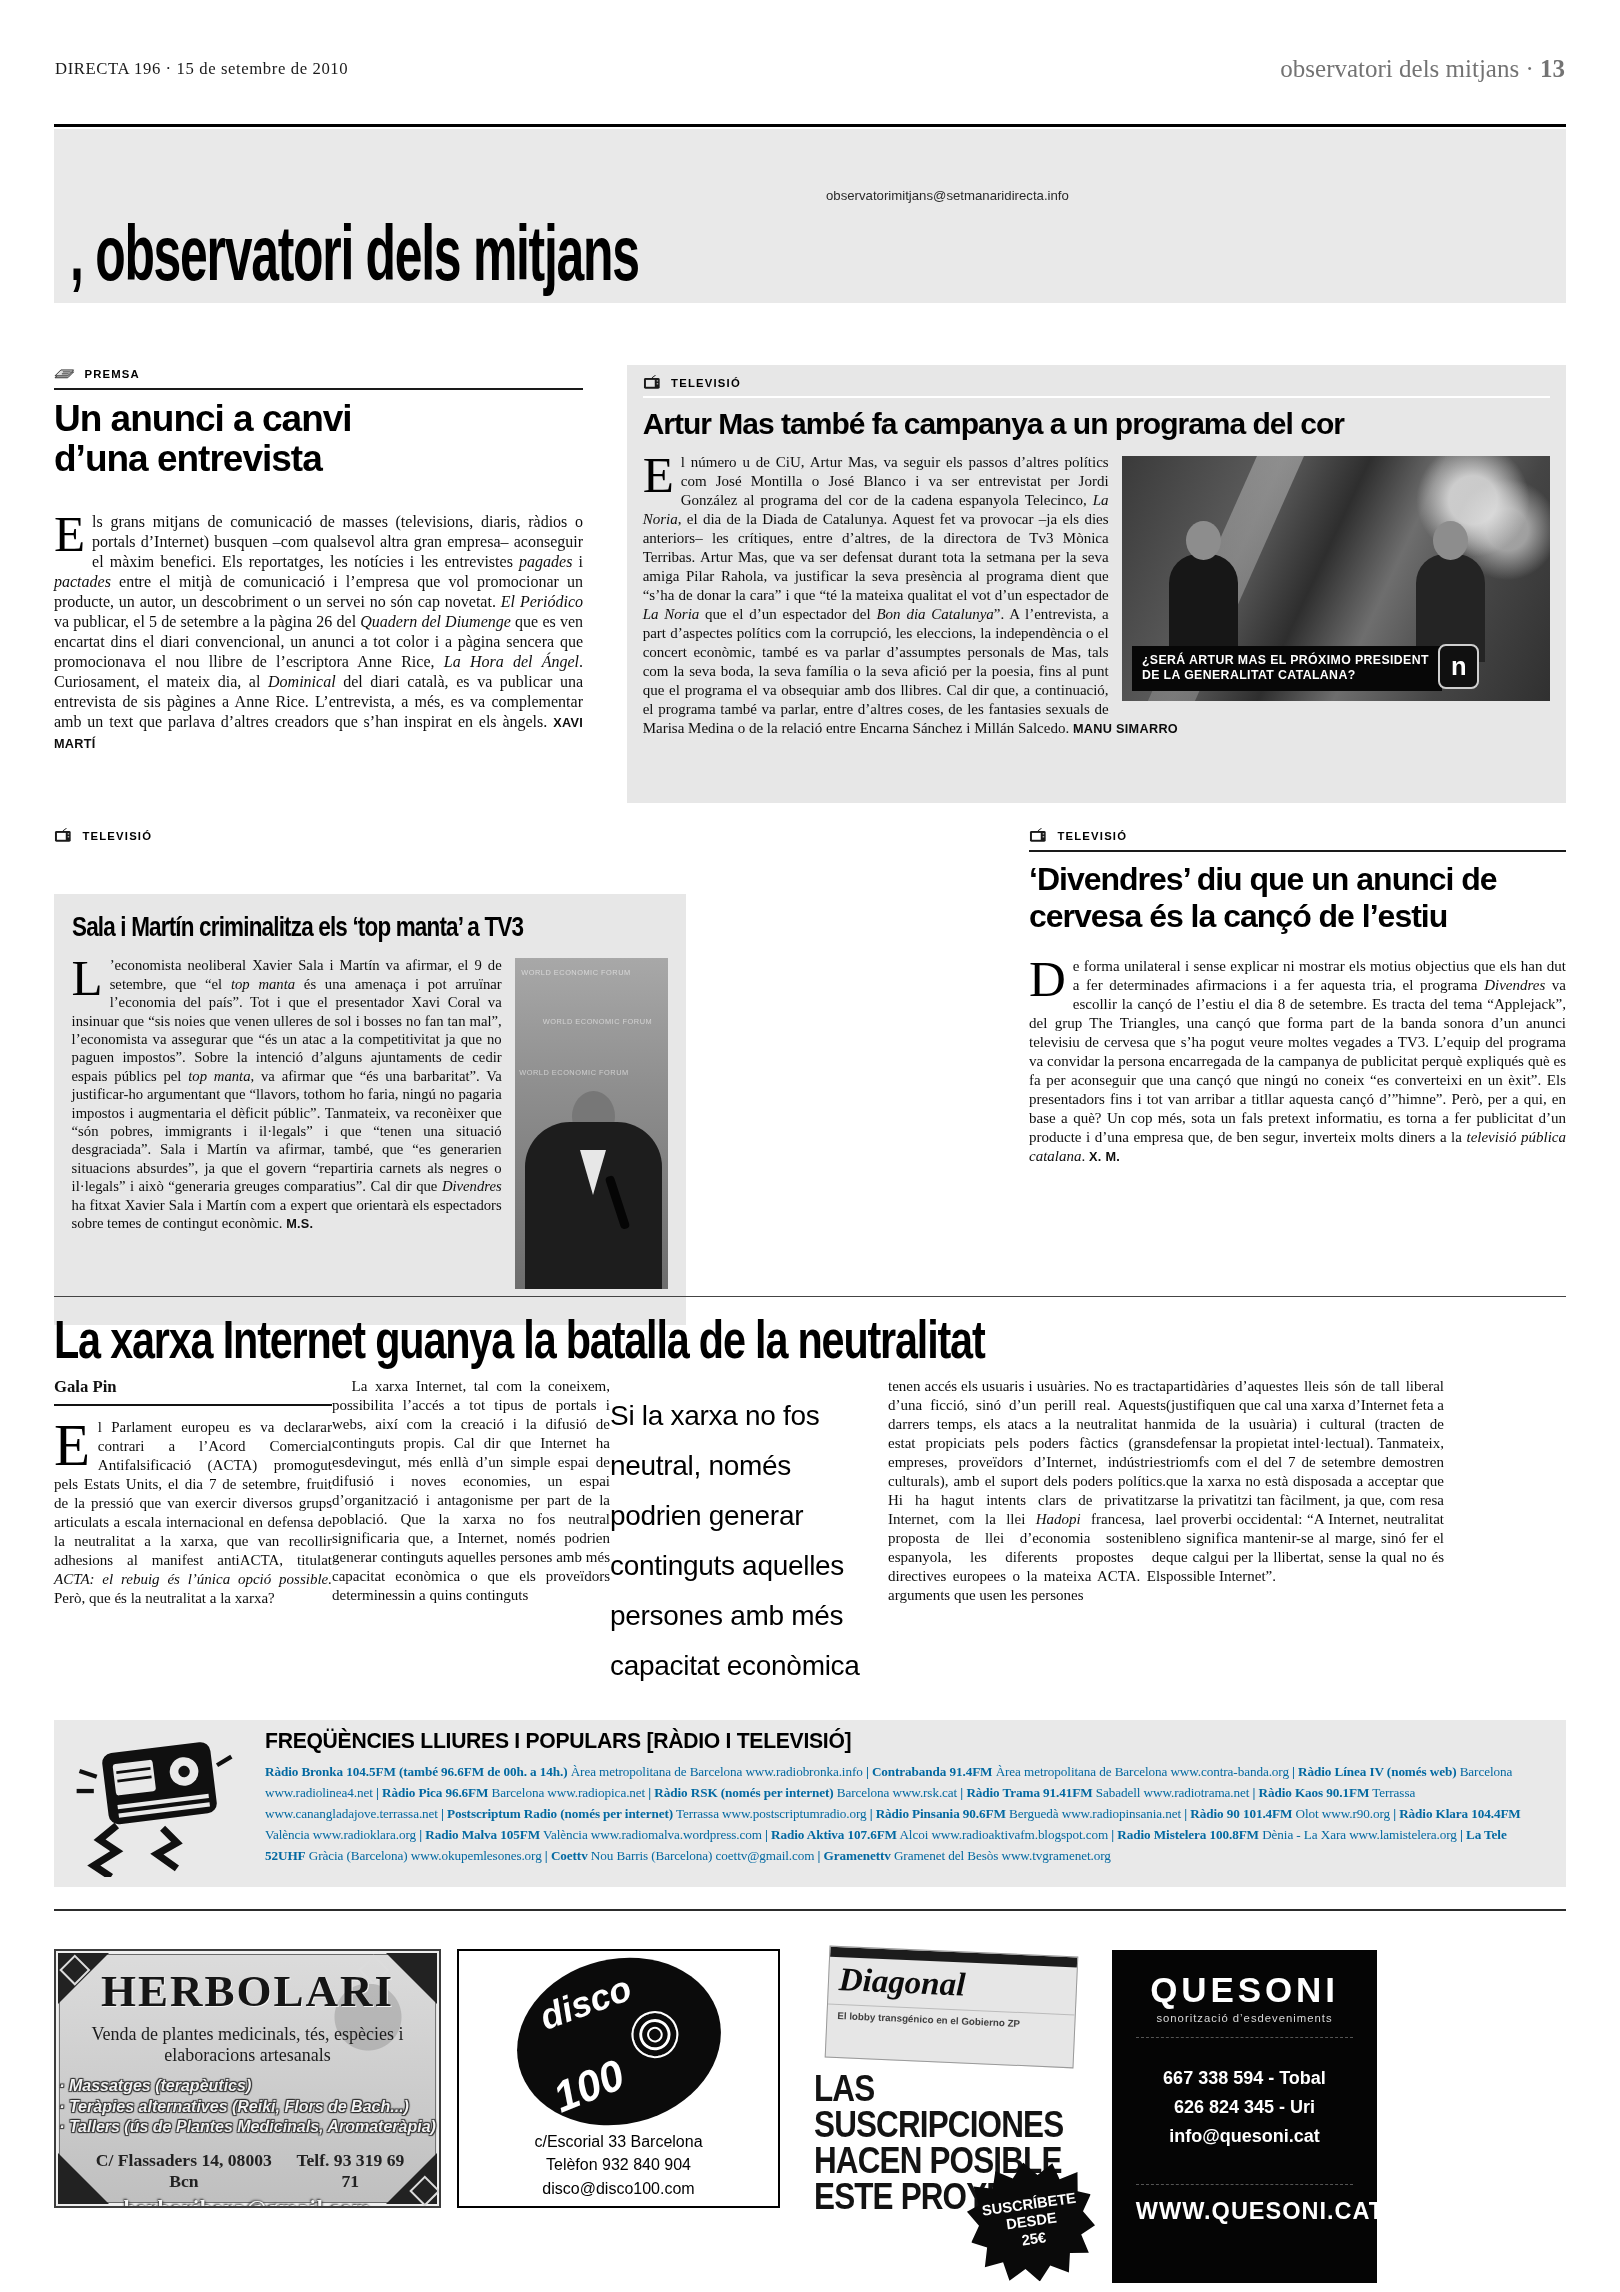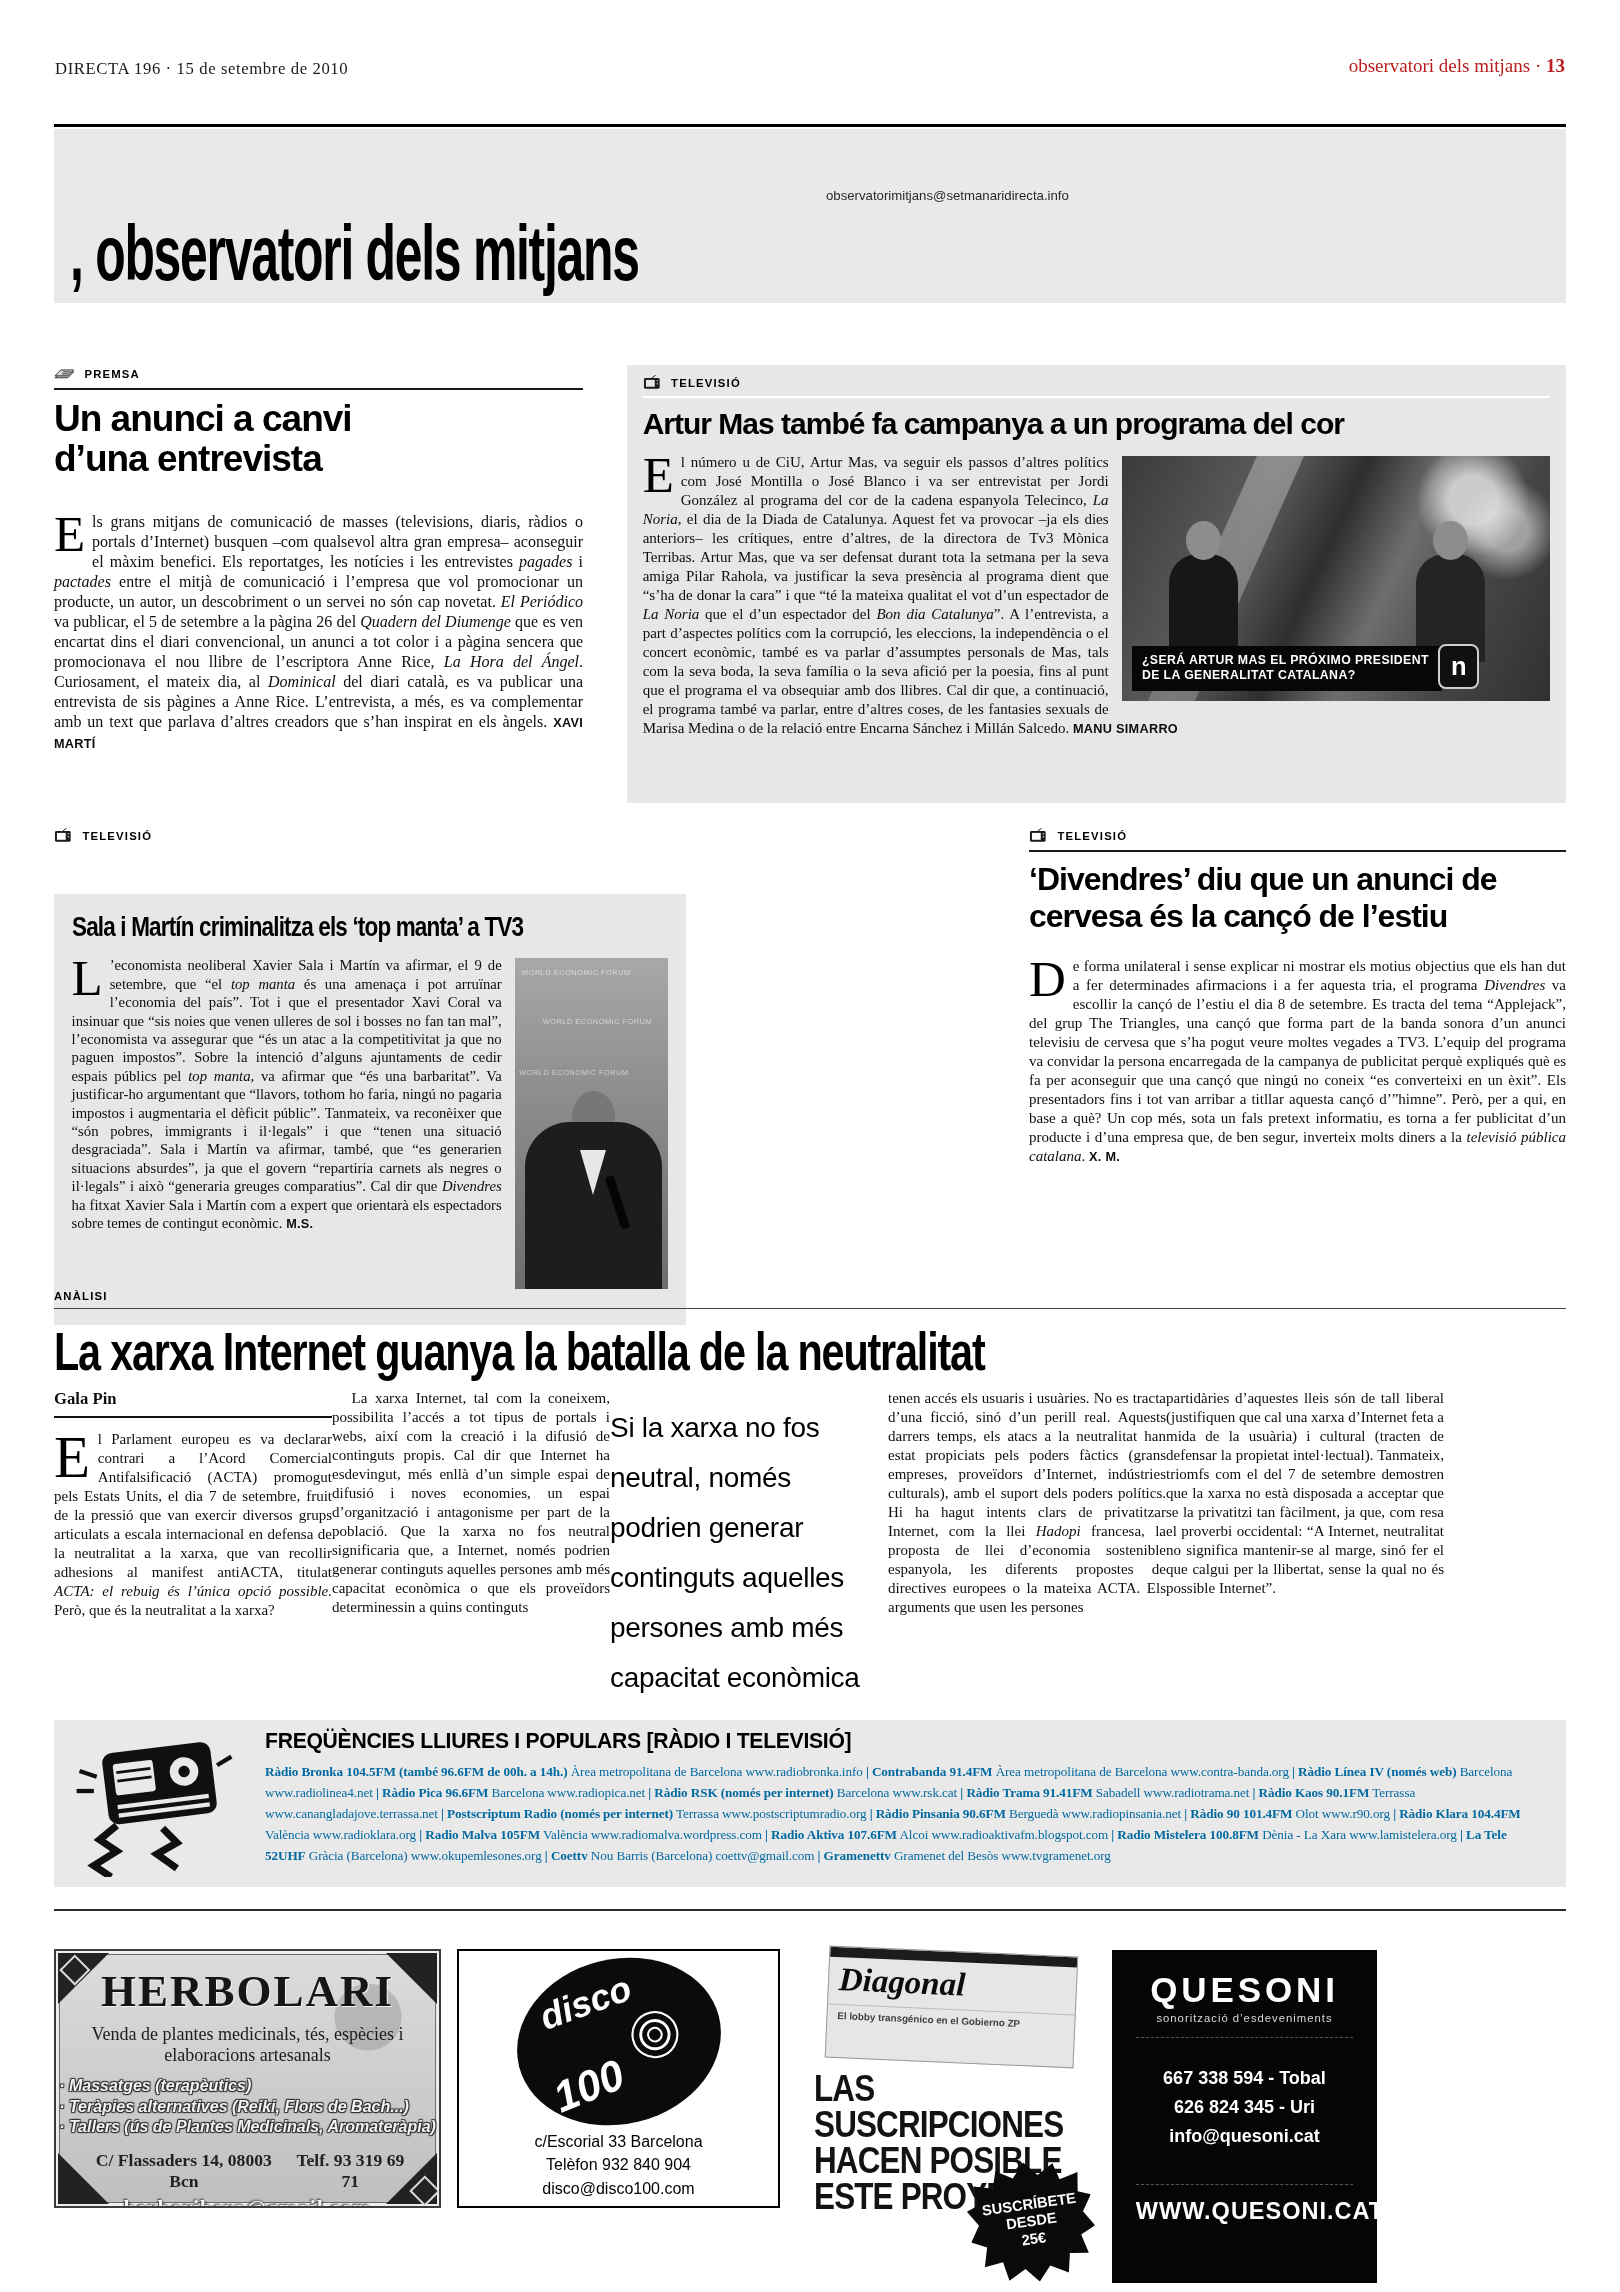--- a/index.html
+++ b/index.html
@@ -1,20 +1,20 @@
 <!DOCTYPE html>
 <html><head>
 <meta charset="utf-8">
 <style>
   html,body{margin:0;padding:0;background:#9a9a9a;}
   .page{position:relative;width:1620px;height:2293px;background:#fff;margin:0 auto;
         font-family:"Liberation Serif",serif;color:#111;overflow:hidden;}
   
   .hdr-left{position:absolute;left:55px;top:59px;font-size:16.7px;letter-spacing:0.6px;color:#1a1a1a;}
-  .hdr-right{position:absolute;right:55px;top:55px;font-size:19px;color:#b91c1c;}
+  .hdr-right{position:absolute;right:55px;top:55px;font-size:25px;color:#737373;}
   .hdr-right b{font-weight:700;}
   .hdr-rule{position:absolute;left:54px;right:54px;top:124px;height:2.9px;background:#000;}
   
   .masthead{position:absolute;left:54px;right:54px;top:129px;height:174px;background:#e9e9e9;}
   .m-title{position:absolute;left:15.7px;bottom:3.9px;font-family:"Liberation Sans",sans-serif;
            font-weight:700;font-size:78px;letter-spacing:-2px;white-space:nowrap;
            transform:scaleX(.64);transform-origin:left bottom;color:#000;}
   .m-email{position:absolute;left:772px;top:59px;font-family:"Liberation Sans",sans-serif;
            font-size:13.2px;color:#2a2a2a;}
   
@@ -281,21 +281,20 @@
       </span>
       <span>TELEVISIÓ</span>
     </div>
     <div class="krule"></div>
     <h2 class="hl">‘Divendres’ diu que un anunci de
 cervesa és la cançó de l’estiu</h2>
     <p class="body"><span class="dc">D</span><span><span>e forma unilateral i sense explicar ni mostrar els motius objectius que els han dut a fer determinades afirmacions i a fer aquesta tria, el programa </span><span class="i">Divendres</span><span> va escollir la cançó de l’estiu el dia 8 de setembre. Es tracta del tema “Applejack”, del grup The Triangles, una cançó que forma part de la banda sonora d’un anunci televisiu de cervesa que s’ha pogut veure moltes vegades a TV3. L’equip del programa va convidar la persona encarregada de la campanya de publicitat perquè expliqués què es fa per aconseguir que una cançó que ningú no coneix “es converteixi en un èxit”. Els presentadors fins i tot van arribar a titllar aquesta cançó d’”himne”. Però, per a qui, en base a què? Un cop més, sota un fals pretext informatiu, es torna a fer publicitat d’un producte i d’una empresa que, de ben segur, inverteix molts diners a la </span><span class="i">televisió pública catalana</span><span>. </span><span class="au">X. M.</span></span></p>
   </div>
 
   <div class="analysis">
-    <div class="kicker">ANÀLISI</div>
     <div class="arule"></div>
     <h1 class="ahl">La xarxa Internet guanya la batalla de la neutralitat</h1>
     <div class="cols">
       <div class="col">
         <div class="byline">Gala Pin</div>
         <div class="byrule"></div>
         <p class="body"><span class="dc2">E</span><span><span>l Parlament europeu es va declarar contrari a l’Acord Comercial Antifalsificació (ACTA) promogut pels Estats Units, el dia 7 de setembre, fruit de la pressió que van exercir diversos grups articulats a escala internacional en defensa de la neutralitat a la xarxa, que van recollir adhesions al manifest antiACTA, titulat </span><span class="i">ACTA: el rebuig és l’única opció possible.</span><span> Però, que és la neutralitat a la xarxa?</span></span></p>
       </div>
       <div class="col">
           <p class="body ind"><span>La xarxa Internet, tal com la coneixem, possibilita l’accés a tot tipus de portals i webs,  així com la creació i la difusió de continguts propis. Cal dir que Internet ha esdevingut, més enllà d’un simple espai de difusió i noves economies, un espai d’organització i antagonisme per part de la població. Que la xarxa no fos neutral significaria que, a Internet, només podrien generar continguts aquelles persones amb més capacitat econòmica o que els proveïdors determinessin a quins continguts</span></p>

